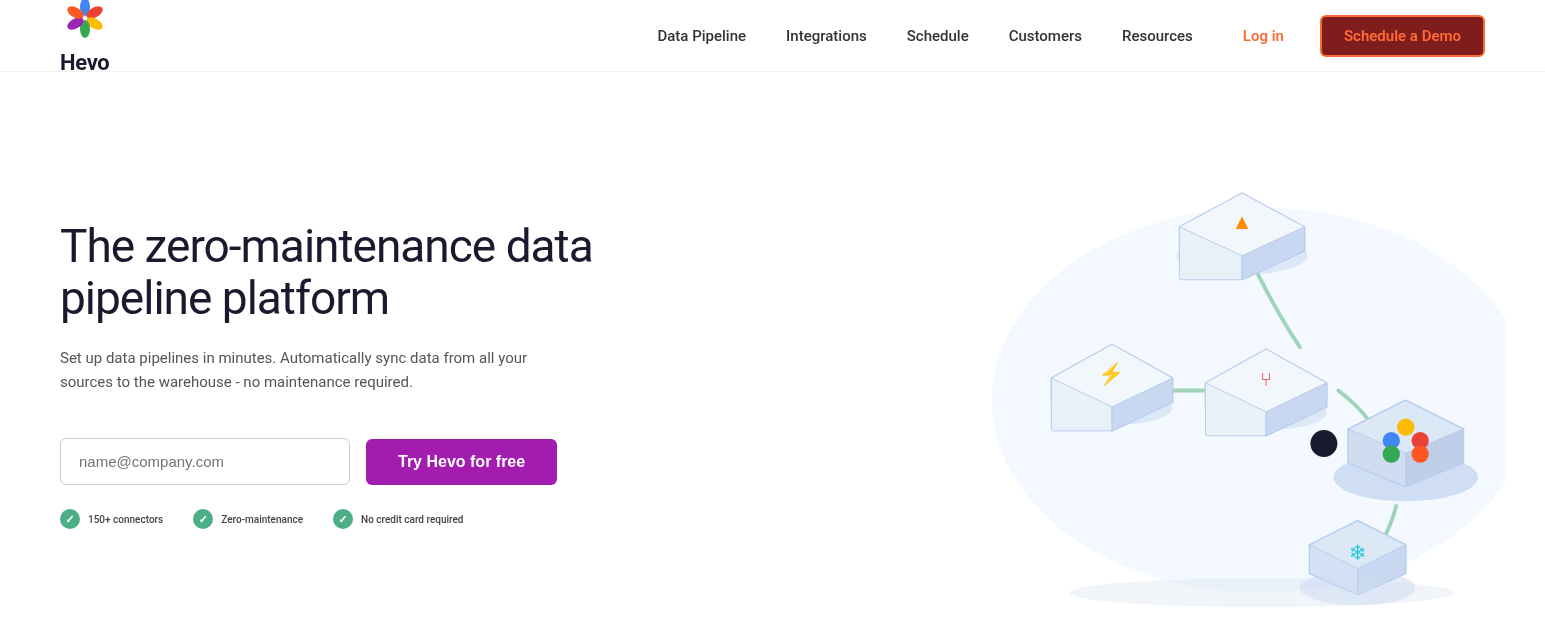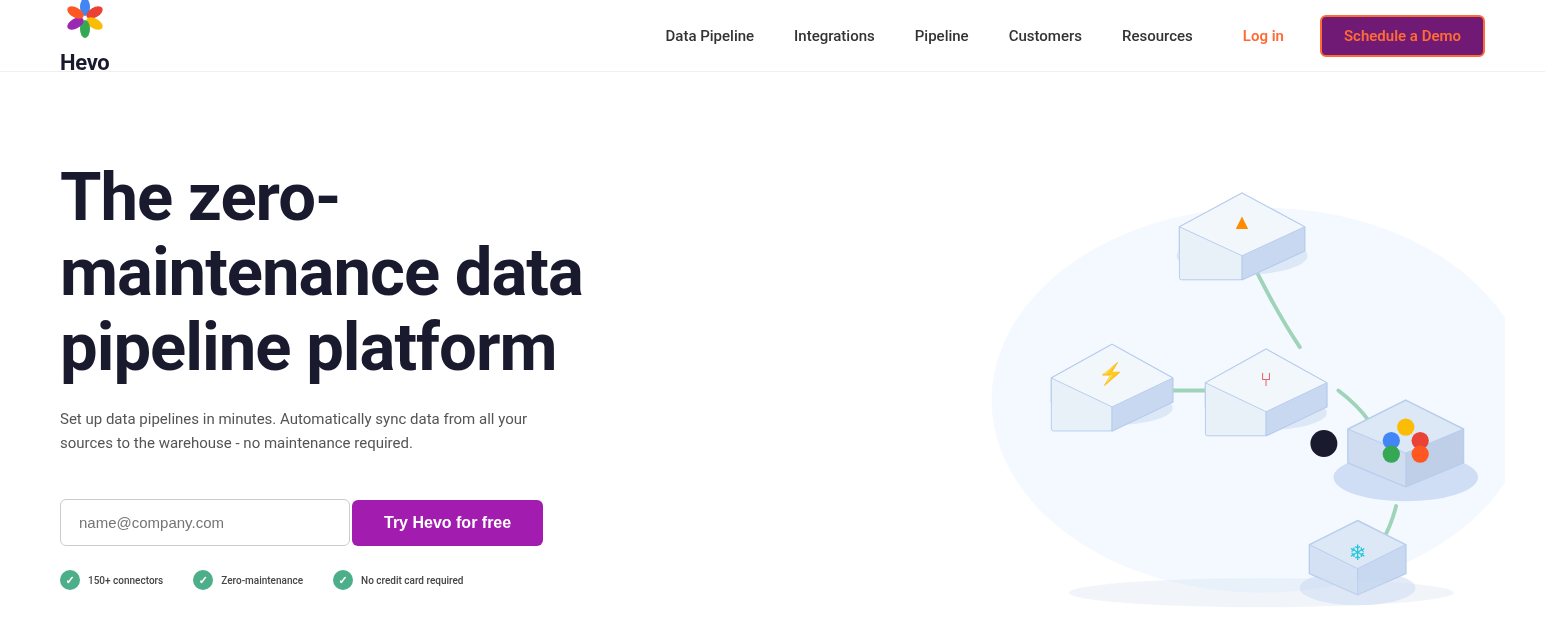--- a/index.html
+++ b/index.html
@@ -58,21 +58,21 @@
     .login-btn {
       color: #ff6b35;
       font-size: 15px;
       font-weight: 600;
       text-decoration: none;
       cursor: pointer;
     }
     .demo-btn {
       border: 2px solid #ff6b35;
       color: #ff6b35;
-      background: #701a75;
+      background: #7f1d1d;
       padding: 10px 22px;
       border-radius: 6px;
       font-size: 15px;
       font-weight: 600;
       cursor: pointer;
       text-decoration: none;
     }
 
     
     .hero {
@@ -81,38 +81,38 @@
       padding: 40px 60px 0 60px;
       height: calc(638px - 72px);
       position: relative;
       overflow: hidden;
     }
     .hero-content {
       max-width: 600px;
       flex-shrink: 0;
     }
     .hero-title {
-      font-size: 67px;
-      font-weight: 700;
+      font-size: 46px;
+      font-weight: 400;
       color: #1a1a2e;
       line-height: 1.12;
       margin-bottom: 22px;
       letter-spacing: -1px;
     }
     .hero-subtitle {
       font-size: 15px;
       color: #555;
       line-height: 1.6;
       margin-bottom: 44px;
       max-width: 520px;
     }
     .cta-row {
       display: flex;
       align-items: center;
-      gap: 2px;
+      gap: 16px;
       margin-bottom: 24px;
     }
     .email-input {
       border: 1.5px solid #ccc;
       border-radius: 6px;
       padding: 14px 18px;
       font-size: 15px;
       color: #999;
       width: 290px;
       outline: none;
@@ -192,21 +192,21 @@
       <ellipse cx="22" cy="11" rx="5" ry="9" fill="#34A853" transform="rotate(180 22 22)"></ellipse>
       <ellipse cx="22" cy="11" rx="5" ry="9" fill="#9C27B0" transform="rotate(240 22 22)"></ellipse>
       <ellipse cx="22" cy="11" rx="5" ry="9" fill="#FF5722" transform="rotate(300 22 22)"></ellipse>
     </svg>
     <span class="logo-text">Hevo</span>
   </div>
 
   <ul class="nav-links">
     <li><a>Data Pipeline</a></li>
     <li><a>Integrations</a></li>
-    <li><a>Pipeline</a></li>
+    <li><a>Schedule</a></li>
     <li><a>Customers</a></li>
     <li><a>Resources</a></li>
   </ul>
 
   <div class="nav-actions">
     <a class="login-btn">Log in</a>
     <a class="demo-btn">Schedule a Demo</a>
   </div>
 </nav>
 

